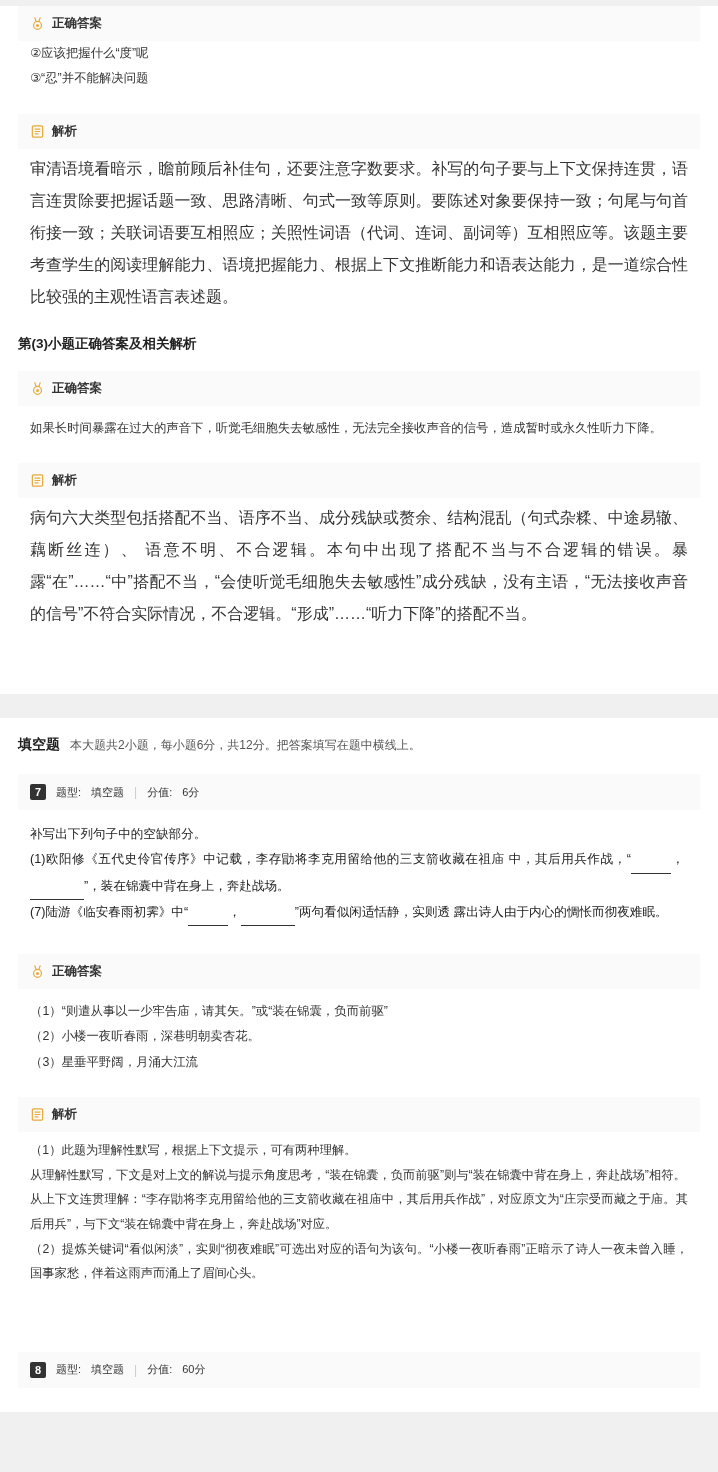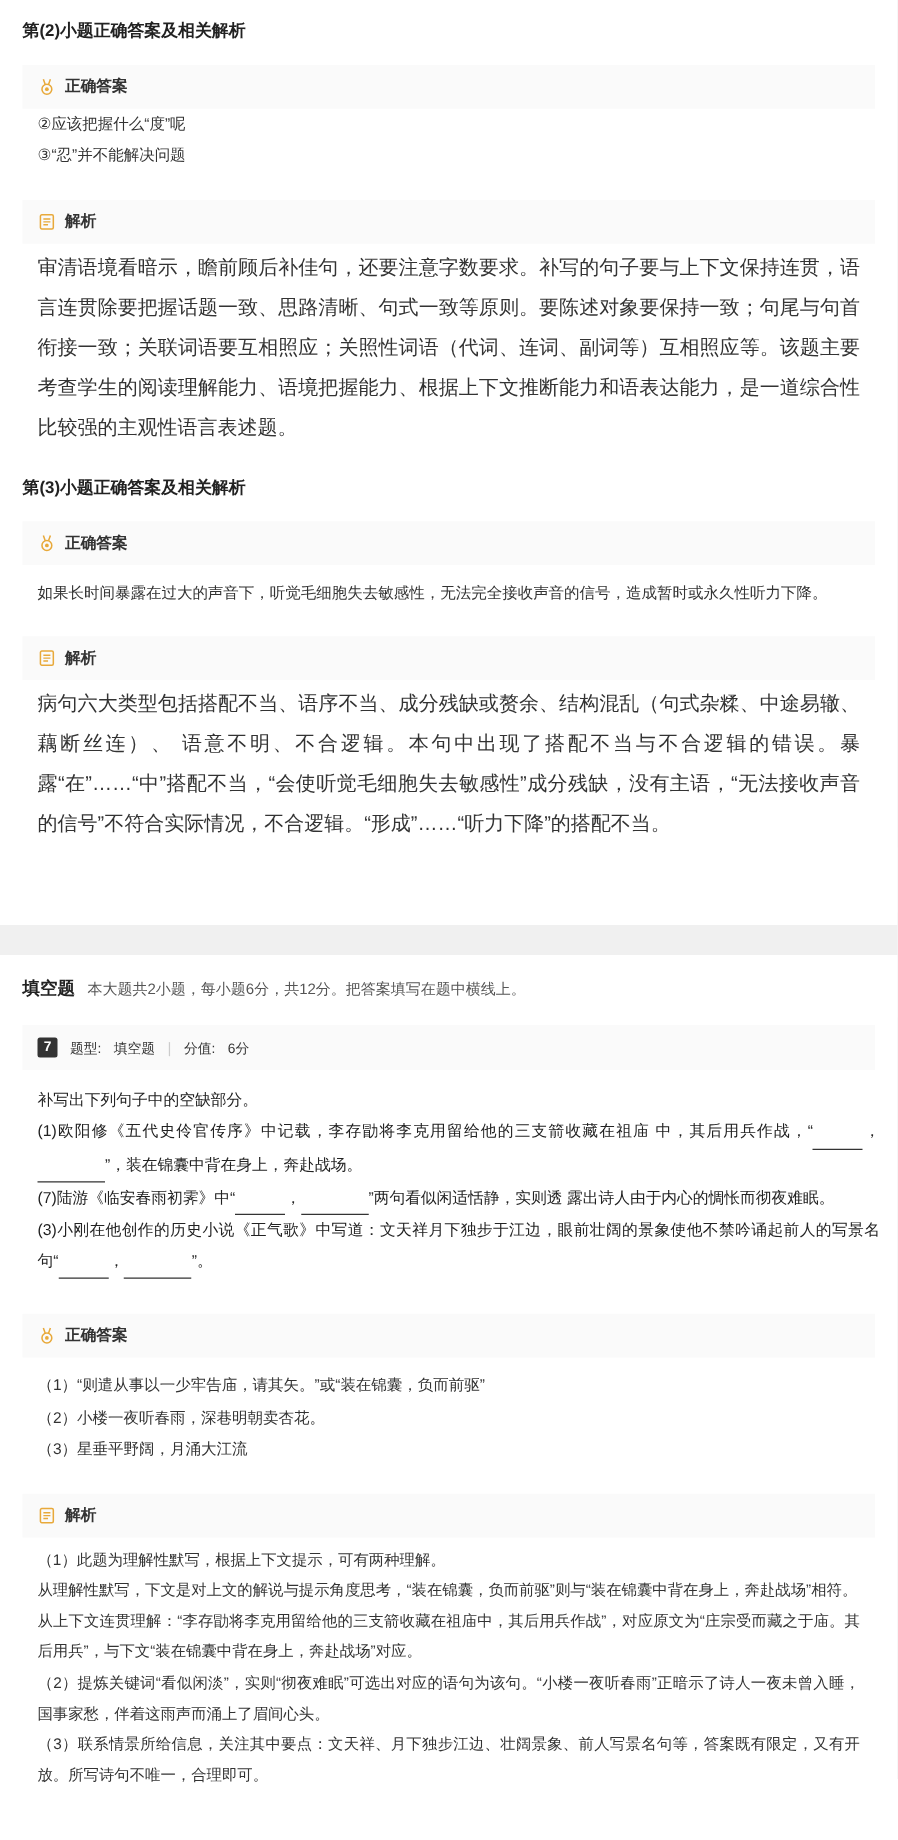--- a/index.html
+++ b/index.html
@@ -101,21 +101,21 @@
     border-radius: 2px;
     flex: 0 0 auto;
   }
   .q-head .meta { font-size: 11px; color: #333; }
   .q-head .divider { color: #ccc; font-size: 12px; }
 
   .q-body {
     font-size: 12.6px;
     line-height: 2.0;
     color: #222;
-    padding: 12px 14px 6px 30px;
+    padding: 12px 34px 6px 30px;
     text-align: justify;
   }
   .q-body p { margin: 0; }
 
   .u { display: inline-block; border-bottom: 1px solid #333; min-width: 40px; }
   .u2 { display: inline-block; border-bottom: 1px solid #333; min-width: 54px; }
 
   .expl-list {
     font-size: 12.3px;
     line-height: 2.0;
@@ -128,21 +128,20 @@
   .tail { height: 52px; background: #ffffff; }
   .tail2 { height: 14px; background: #ffffff; }
 </style>
 </head>
 <body>
 
 <div class="page">
 
   <div class="card">
 
-    <div class="sec-title">第(2)小题正确答案及相关解析</div>
 
     <div class="block">
       <div class="label-row">
         <span class="ico">
           <svg width="15" height="15" viewBox="0 0 16 16">
               <circle cx="8" cy="10" r="4.2" fill="none" stroke="#e8a93a" stroke-width="1.3"></circle>
               <path d="M5 1.5 L6.6 6 M11 1.5 L9.4 6" stroke="#e8a93a" stroke-width="1.3" fill="none"></path>
               <circle cx="8" cy="10" r="1.6" fill="#e8a93a"></circle>
             </svg>
         </span>
@@ -212,23 +211,20 @@
     </div>
 
     <div class="q-body">
       <p>补写出下列句子中的空缺部分。</p>
       <p>
         <span>(1)欧阳修《五代史伶官传序》中记载，李存勖将李克用留给他的三支箭收藏在祖庙 中，其后用兵作战，“</span><span class="u">&nbsp;</span><span>，</span><span class="u2">&nbsp;</span><span>”，装在锦囊中背在身上，奔赴战场。</span>
       </p>
       <p>
         <span>(7)陆游《临安春雨初霁》中“</span><span class="u">&nbsp;</span><span>，</span><span class="u2">&nbsp;</span><span>”两句看似闲适恬静，实则透 露出诗人由于内心的惆怅而彻夜难眠。</span>
       </p>
-      <p>
-        <span>(3)小刚在他创作的历史小说《正气歌》中写道：文天祥月下独步于江边，眼前壮阔的景象使他不禁吟诵起前人的写景名句“</span><span class="u">&nbsp;</span><span>，</span><span class="u2">&nbsp;</span><span>”。</span>
-      </p>
     </div>
 
     <div class="block">
       <div class="label-row" style="margin-top:22px;">
         <span class="ico">
           <svg width="15" height="15" viewBox="0 0 16 16">
               <circle cx="8" cy="10" r="4.2" fill="none" stroke="#e8a93a" stroke-width="1.3"></circle>
               <path d="M5 1.5 L6.6 6 M11 1.5 L9.4 6" stroke="#e8a93a" stroke-width="1.3" fill="none"></path>
               <circle cx="8" cy="10" r="1.6" fill="#e8a93a"></circle>
             </svg>
@@ -246,21 +242,20 @@
               <path d="M5 5.5h6M5 8h6M5 10.5h4" stroke="#e8a93a" stroke-width="1.2"></path>
             </svg>
         </span>
         <span class="lbl">解析</span>
       </div>
       <div class="expl-list">
         <p>（1）此题为理解性默写，根据上下文提示，可有两种理解。</p>
         <p>从理解性默写，下文是对上文的解说与提示角度思考，“装在锦囊，负而前驱”则与“装在锦囊中背在身上，奔赴战场”相符。</p>
         <p>从上下文连贯理解：“李存勖将李克用留给他的三支箭收藏在祖庙中，其后用兵作战”，对应原文为“庄宗受而藏之于庙。其后用兵”，与下文“装在锦囊中背在身上，奔赴战场”对应。</p>
         <p>（2）提炼关键词“看似闲淡”，实则“彻夜难眠”可选出对应的语句为该句。“小楼一夜听春雨”正暗示了诗人一夜未曾入睡，国事家愁，伴着这雨声而涌上了眉间心头。</p>
-        <p>（3）联系情景所给信息，关注其中要点：文天祥、月下独步江边、壮阔景象、前人写景名句等，答案既有限定，又有开放。所写诗句不唯一，合理即可。</p>
       </div>
     </div>
 
     <div style="height:60px;"></div>
 
     <div class="q-head">
       <span class="qnum">8</span>
       <span class="meta">题型:</span>
       <span class="meta">填空题</span>
       <span class="divider">|</span>

